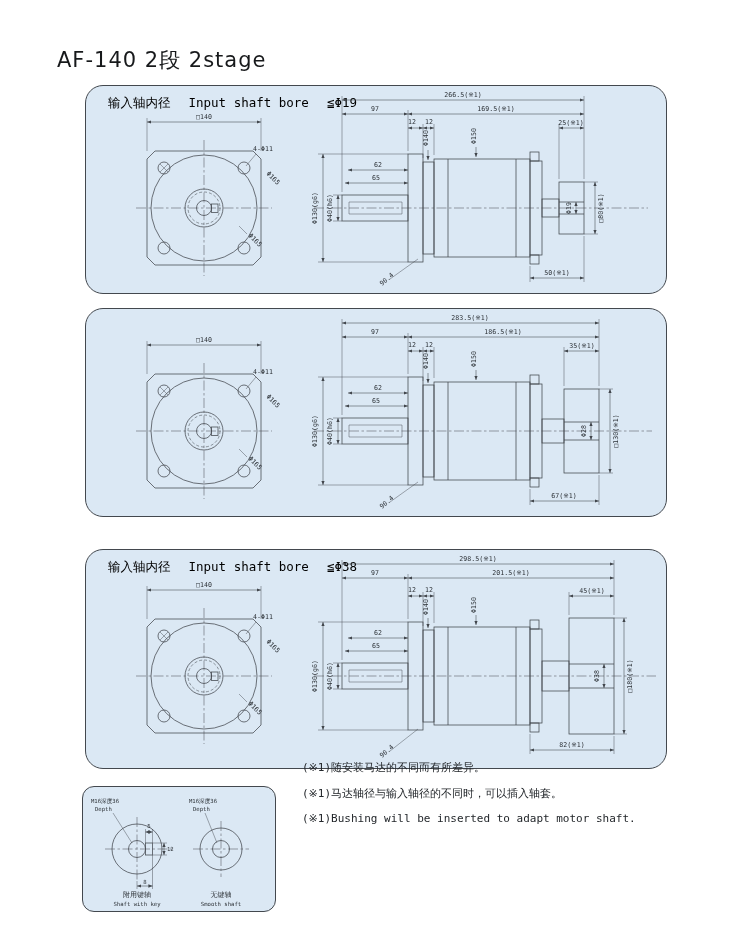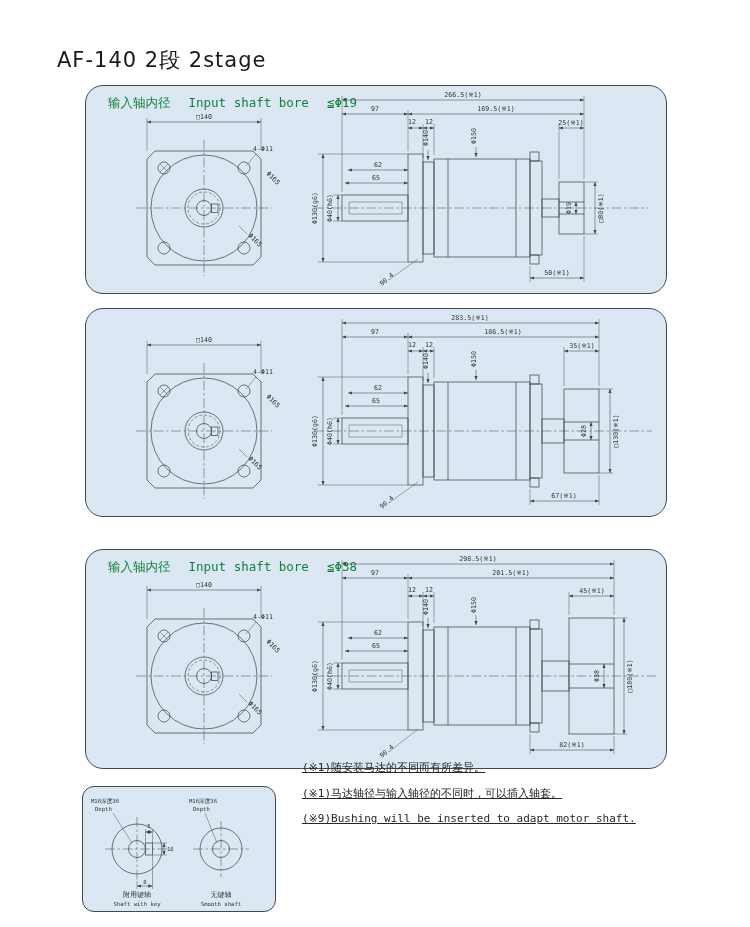--- a/index.html
+++ b/index.html
@@ -3,37 +3,37 @@
 <meta charset="utf-8">
 <style>
   html,body{margin:0;padding:0;background:#fff;}
   #page{position:relative;width:750px;height:927px;background:#ffffff;overflow:hidden;
         font-family:"DejaVu Sans","Liberation Sans",sans-serif;color:#23272b;}
   #title{position:absolute;left:57px;top:46px;font-size:21px;font-weight:400;letter-spacing:1px;color:#17191b;}
   .panel{position:absolute;left:85px;width:580px;background:#dbe8f4;border:1.6px solid #43484e;border-radius:18px;}
   #panel1{top:85px;height:207px;}
   #panel2{top:308px;height:207px;}
   #panel3{top:549px;height:218px;}
-  .panel-header{position:absolute;left:22px;top:9px;font-size:12.5px;color:#15803d;white-space:nowrap;}
+  .panel-header{position:absolute;left:22px;top:9px;font-size:12.5px;color:#000000;white-space:nowrap;}
   .panel-header span{margin-right:14px;font-family:"DejaVu Sans Mono","DejaVu Sans",monospace;}
   .panel svg{position:absolute;left:0;top:0;}
   
   .s{stroke:#41464c;fill:none;stroke-width:.75;}
   .e{stroke:#41464c;fill:none;stroke-width:.45;}
   .d{stroke:#41464c;fill:none;stroke-width:.55;marker-start:url(#ar);marker-end:url(#ar);}
   .de{stroke:#41464c;fill:none;stroke-width:.55;marker-end:url(#ar);}
   .c{stroke:#41464c;fill:none;stroke-width:.5;stroke-dasharray:10 2.5 2.5 2.5;}
   .h{stroke:#41464c;fill:none;stroke-width:.55;stroke-dasharray:3 2;}
   text.t{font-family:"DejaVu Sans Mono","DejaVu Sans",monospace;font-size:6.6px;fill:#2c3136;}
   text.m{text-anchor:middle;}
   text.tn{font-family:"DejaVu Sans Mono","DejaVu Sans",monospace;font-size:5.6px;fill:#2c3136;}
   #keybox{position:absolute;left:82px;top:758px;width:192px;height:124px;background:#dbe8f4;
           border:1.6px solid #43484e;border-radius:12px;margin-top:28px;}
   #footnotes{position:absolute;left:302px;top:760px;width:420px;
-             font-family:"DejaVu Sans Mono","DejaVu Sans",monospace;font-size:11px;color:#23272b;text-decoration:underline;}
+             font-family:"DejaVu Sans Mono","DejaVu Sans",monospace;font-size:11px;color:#23272b;}
   .fn{margin-bottom:11px;white-space:nowrap;}
   .fn-gap{}
 </style>
 </head>
 <body>
 
 <div id="page">
 
   <div id="title">AF-140  2段  2stage</div>
 
@@ -376,16 +376,16 @@
         <text class="tn" x="110" y="24">Depth</text>
         <text class="tn m" x="138" y="110" style="font-size:7px">无键轴</text>
         <text class="tn m" x="138" y="119">Smooth shaft</text>
       </g>
     </svg>
   </div>
 
   <div id="footnotes">
     <div class="fn">(※1)随安装马达的不同而有所差异。</div>
     <div class="fn fn-gap">(※1)马达轴径与输入轴径的不同时，可以插入轴套。</div>
-    <div class="fn">(※9)Bushing will be inserted to adapt motor shaft.</div>
+    <div class="fn">(※1)Bushing will be inserted to adapt motor shaft.</div>
   </div>
 
 </div>
 
 </body></html>

